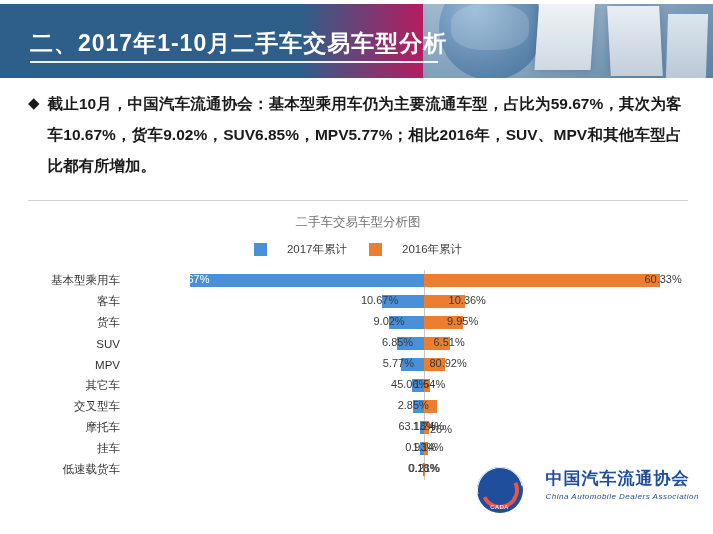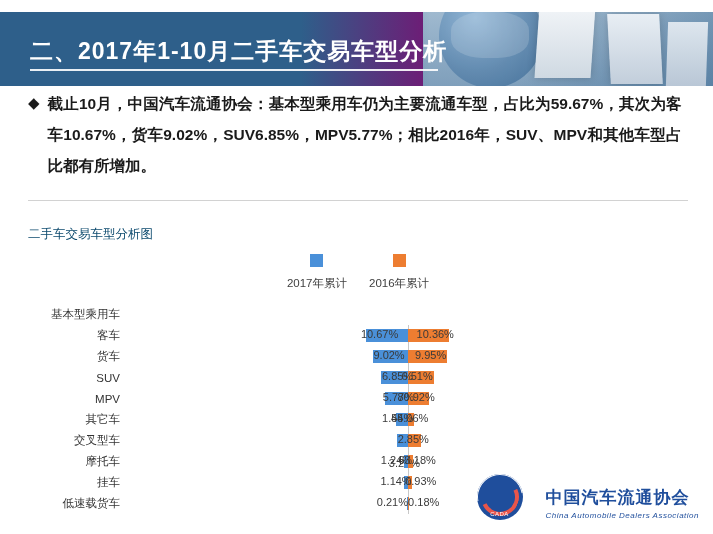--- a/index.html
+++ b/index.html
@@ -5,22 +5,22 @@
   html,body{margin:0;padding:0;}
   body{
     width:713px;height:534px;
     background:#ffffff;
     font-family:"Liberation Sans","DejaVu Sans",sans-serif;
     overflow:hidden;
     position:relative;
   }
   
   .header{
-    position:absolute;left:0;top:12px;width:713px;height:74px;
-    background:#701a75;
+    position:absolute;left:0;top:4px;width:713px;height:74px;
+    background:#be185d;
     overflow:hidden;
   }
   .header .bg-photo{
     position:absolute;right:0;top:0;width:290px;height:74px;
     background:
       linear-gradient(115deg,rgba(46,95,138,0.0) 0%,rgba(46,95,138,0.0) 40%,rgba(46,95,138,0.45) 100%),
       linear-gradient(180deg,#9fb9cf 0%,#7f9fbb 100%);
   }
   .header .box1{
     position:absolute;right:120px;top:-6px;width:56px;height:72px;
@@ -84,37 +84,37 @@
   .divider{
     position:absolute;left:28px;top:200px;width:660px;height:1px;
     background:#d2d2d2;
   }
 
   
   .chart-wrap{
     position:absolute;left:28px;top:206px;width:660px;height:300px;
   }
   .chart-title{
-    color:#0c4a6e;font-size:12.5px;
-    margin-top:20px;
+    text-align:center;color:#737373;font-size:12.5px;
+    margin-top:8px;
   }
   .legend{
     display:flex;justify-content:center;align-items:center;gap:22px;
     margin-top:11px;
   }
-  .legend-item{display:flex;align-items:center;gap:9px;flex-direction:column;}
+  .legend-item{display:flex;align-items:center;gap:20px;}
   .legend-swatch{width:13px;height:13px;display:inline-block;}
   .legend-label{font-size:11.5px;color:#404040;}
 
   .plot{
     position:relative;margin-top:13px;height:210px;
   }
   .row{
     position:relative;height:21px;margin-bottom:0px;
-    display:flex;align-items:center;
+    display:flex;align-items:center;gap:32px;
   }
   .cat-label{
     width:92px;text-align:right;padding-right:8px;
     font-size:11.5px;color:#333333;white-space:nowrap;
   }
   .bars{
     position:relative;flex:1;height:21px;
   }
   .axis-line{
     position:absolute;left:50%;top:0;width:1px;height:100%;
@@ -136,22 +136,22 @@
     position:absolute;top:3px;font-size:11px;color:#3a3a3a;
     white-space:nowrap;
   }
   .val-inside-left{
     position:absolute;top:3px;font-size:11px;color:#ffffff;
     white-space:nowrap;
   }
 
   
   .logo{
-    position:absolute;right:14px;bottom:14px;
-    display:flex;align-items:flex-end;gap:23px;
+    position:absolute;right:14px;bottom:21px;
+    display:flex;align-items:flex-start;gap:23px;
   }
   .logo-mark{
     position:relative;width:46px;height:46px;border-radius:50%;
     background:#1f4e9c;
     display:flex;align-items:center;justify-content:center;
     overflow:hidden;
   }
   .logo-mark .swoosh{
     position:absolute;width:44px;height:44px;border-radius:50%;
     border:5px solid #ffffff;border-right-color:transparent;border-bottom-color:transparent;
@@ -206,20 +206,27 @@
     </div>
     <div class="legend-item">
       <span class="legend-swatch" id="sw1" style="background: rgb(237, 125, 49);"></span>
       <span class="legend-label">2016年累计</span>
     </div>
   </div>
 
   <div class="plot" id="plot">
       <div class="row">
         <div class="cat-label">基本型乘用车</div>
+        <div class="bars">
+          <div class="axis-line"></div>
+          <div class="bar-left" style="width: 233.868px; background: rgb(74, 144, 217);"></div>
+          <div class="bar-right" style="width: 236.455px; background: rgb(237, 125, 49);"></div>
+          <div class="val-inside-left" style="left: 12.1321px; color: rgb(255, 255, 255);">59.67%</div>
+          <div class="val-right" style="left: 484.455px;">60.33%</div>
+        </div>
       </div>
       <div class="row">
         <div class="cat-label">客车</div>
         <div class="bars">
           <div class="axis-line"></div>
           <div class="bar-left" style="width: 41.8195px; background: rgb(74, 144, 217);"></div>
           <div class="bar-right" style="width: 40.6045px; background: rgb(237, 125, 49);"></div>
           <div class="val-left" style="right: 289.82px; text-align: right;">10.67%</div>
           <div class="val-right" style="left: 288.605px;">10.36%</div>
         </div>

